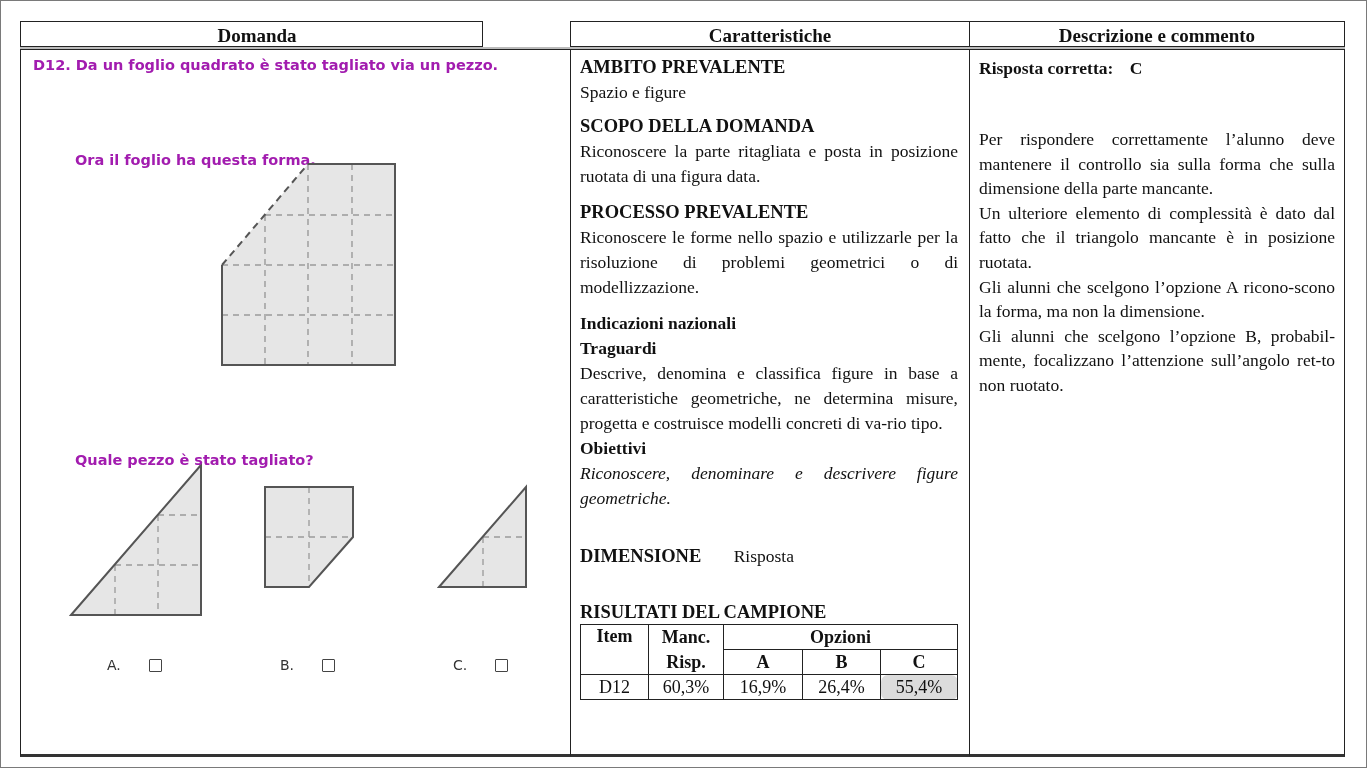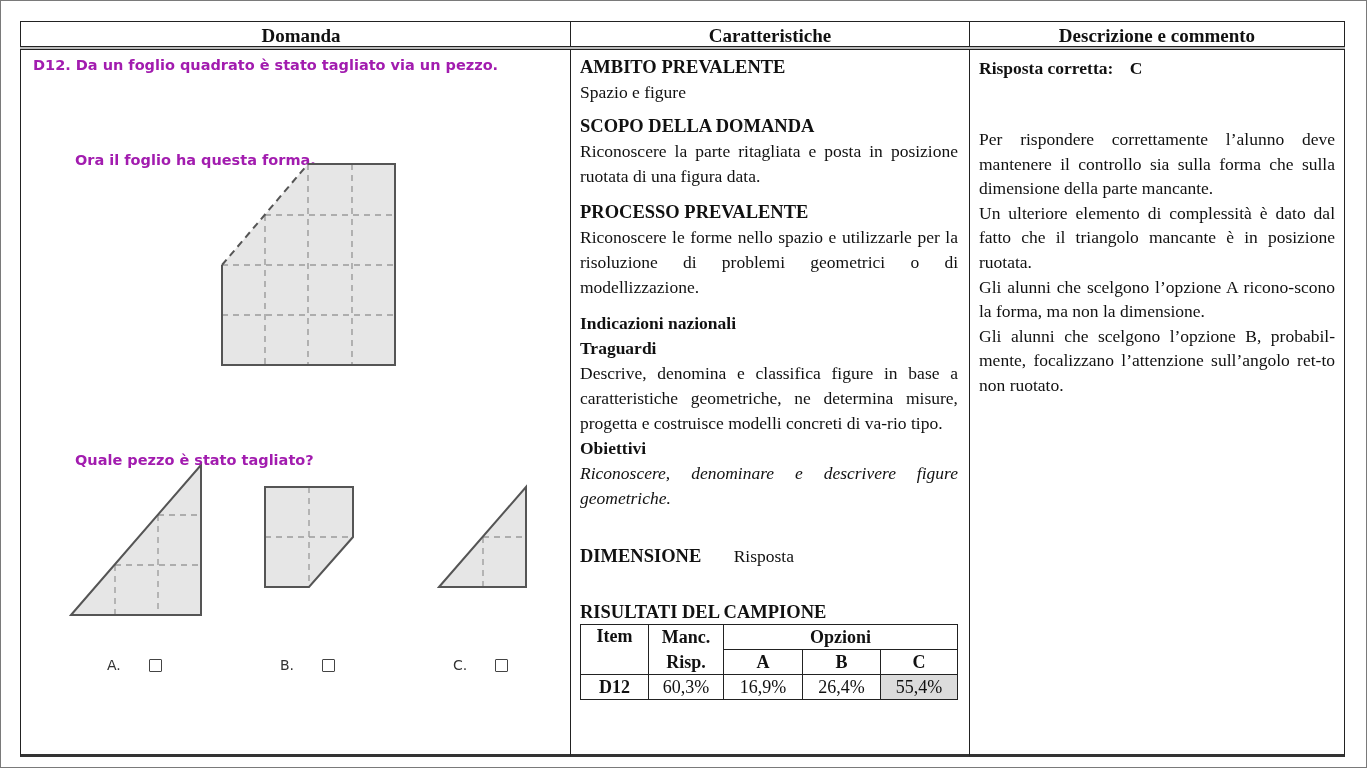--- a/index.html
+++ b/index.html
@@ -38,31 +38,31 @@
 
   .c2 .txt { position: absolute; left: 9px; width: 378px; font-size: 17.5px; line-height: 25px; }
   .h { font-weight: bold; font-size: 18.5px; }
   .h2 { font-weight: bold; font-size: 17.5px; }
   .just { text-align: justify; text-align-last: left; }
   .ital { font-style: italic; }
 
   .res { position: absolute; left: 9px; top: 574px; border-collapse: collapse; font-size: 18px; }
   .res td, .res th { border: 1.5px solid #222; text-align: center; padding: 0; height: 24px; line-height: 22px; }
   .res th { font-weight: bold; }
-  .res .hl { background: #dcdcdc; }
+  .res .hl { background: #dcdcdc; border-radius: 7px; }
 
   .c3 .txt { position: absolute; left: 9px; width: 356px; font-size: 17.5px; line-height: 24.6px; }
 </style>
 </head>
 <body>
 
 <div class="frame">
   <div class="tbl">
 
-    <div class="hdr" style="left:0;width:551px;padding-left:11px;">Domanda</div>
+    <div class="hdr" style="left:0;width:463px;padding-left:11px;">Domanda</div>
     <div class="hdr" style="left:550px;width:400px;">Caratteristiche</div>
     <div class="hdr" style="left:949px;width:376px;">Descrizione e commento</div>
     <div class="hdr-sep"></div>
 
     <div class="col c1">
       <div class="sans q-title">D12. Da un foglio quadrato è stato tagliato via un pezzo.</div>
       <div class="sans q-sub1">Ora il foglio ha questa forma.</div>
 
       <svg class="fig" width="551" height="700">
 
@@ -160,21 +160,21 @@
           <th style="border-bottom:none;">Manc.</th>
           <th colspan="3">Opzioni</th>
         </tr>
         <tr>
           <th style="border-top:none;">Risp.</th>
           <th>A</th>
           <th>B</th>
           <th>C</th>
         </tr>
         <tr>
-          <td style="font-weight:bold;text-align:center;">D12</td>
+          <td style="font-weight:normal;text-align:center;">D12</td>
           <td>60,3%</td>
           <td>16,9%</td>
           <td>26,4%</td>
           <td class="hl">55,4%</td>
         </tr>
       </tbody>
         </table>
     </div>
 
     <div class="col c3">

